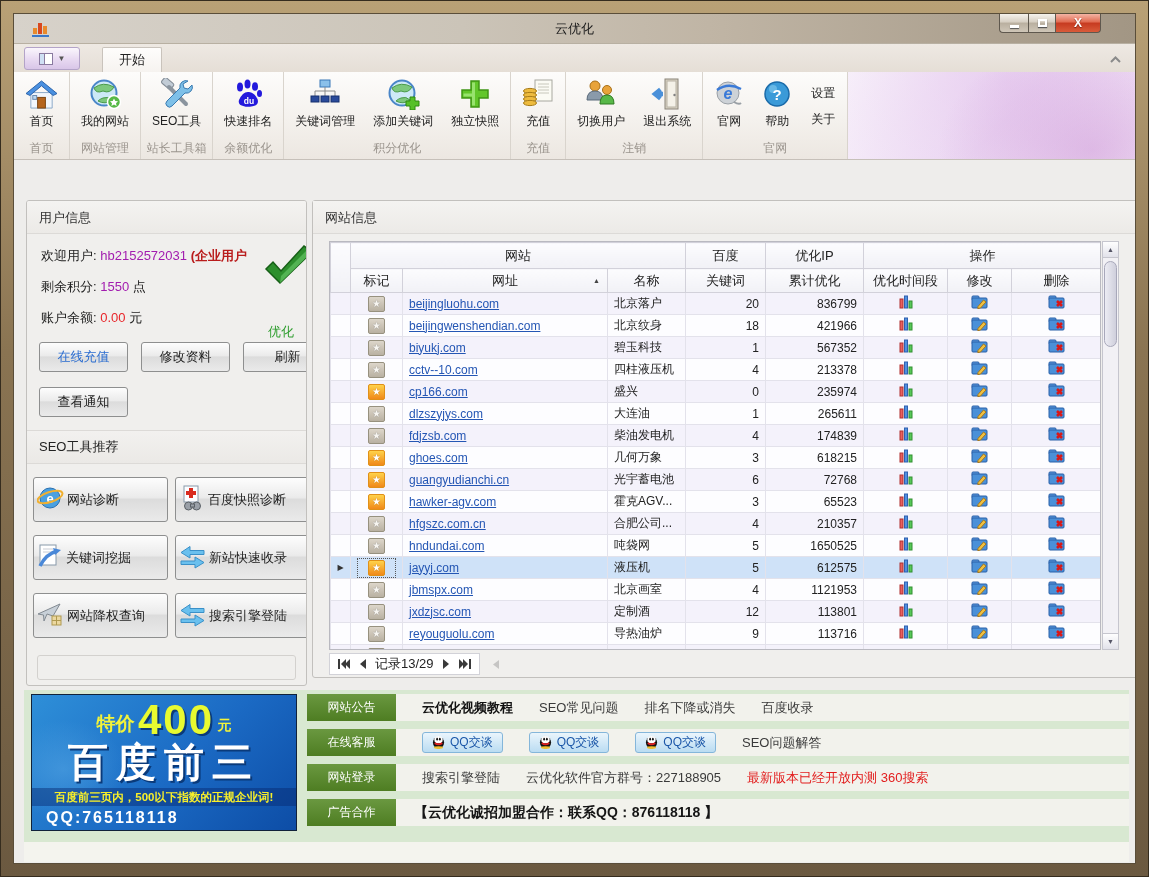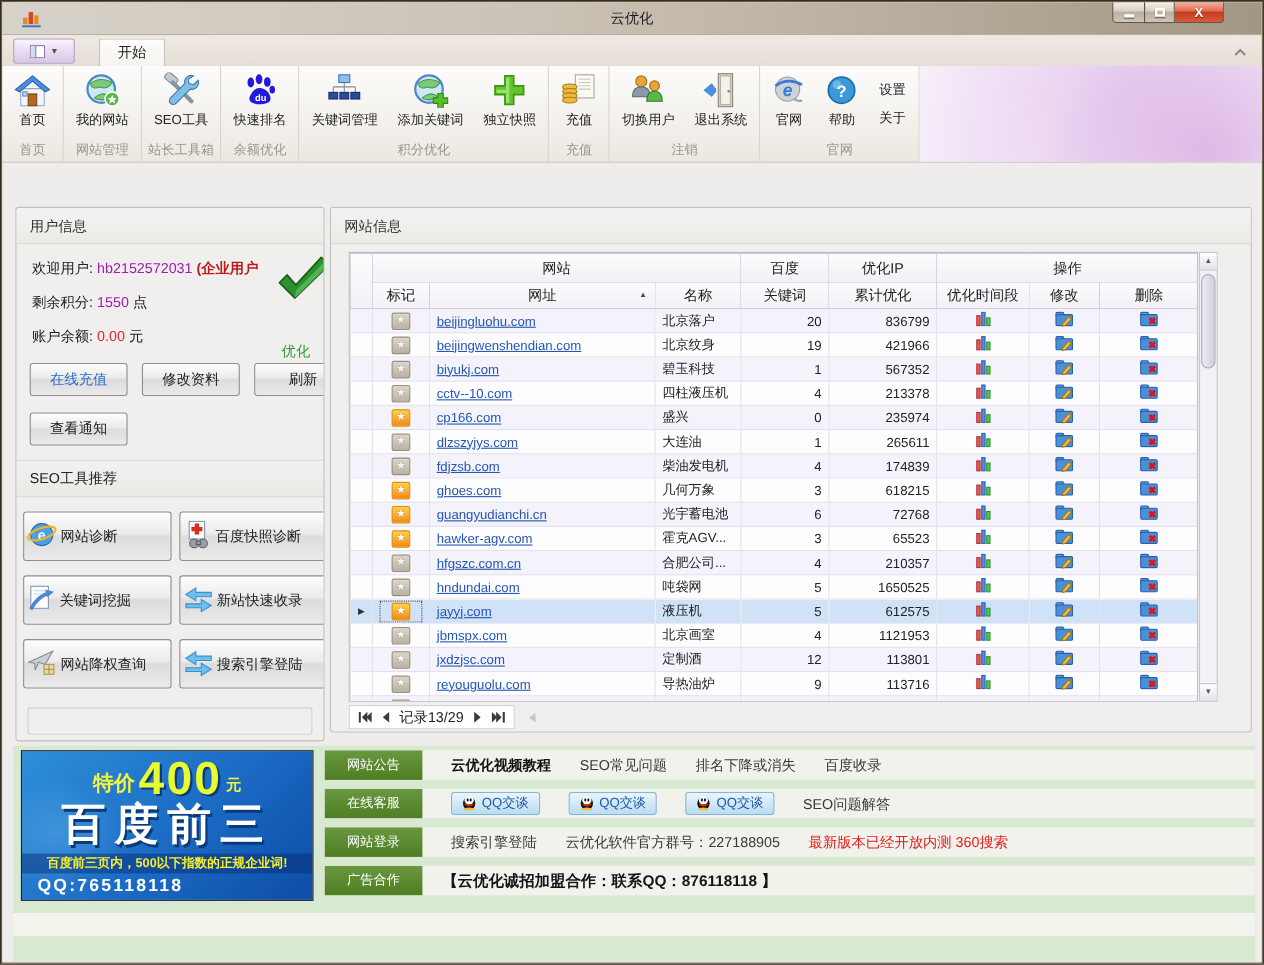--- a/index.html
+++ b/index.html
@@ -1,18 +1,18 @@
 <!DOCTYPE html>
 <html><head>
 <meta charset="utf-8">
 <style>
   *{box-sizing:border-box;margin:0;padding:0}
   html,body{width:1149px;height:877px}
   body{font-family:"Liberation Sans","DejaVu Sans",sans-serif;font-size:12px;color:#222;position:relative;background:#6e5f48;overflow:hidden}
-  .frame{position:absolute;inset:0;background:linear-gradient(180deg,#b9a176,#8a7452 40%,#6b5940);padding:0;border:1px solid #352c1e}
+  .frame{position:absolute;inset:0;background:linear-gradient(180deg,#b9a176,#8a7452 40%,#6b5940);padding:12px;border:1px solid #352c1e}
   .win{position:relative;width:100%;height:100%;background:#eeedeb;border:1px solid #5a4e3a;display:flex;flex-direction:column;overflow:hidden}
   
   .titlebar{flex:0 0 30px;position:relative;background:linear-gradient(90deg,#d7d2ca 0%,#cbc4b8 40%,#c0b5a5 62%,#a29684 100%)}
   .titlebar:after{content:"";position:absolute;left:0;right:0;bottom:0;height:1px;background:#b8b0a2}
   .appicon{position:absolute;left:18px;top:6px}
   .title{position:absolute;left:0;right:0;top:6px;text-align:center;font-size:13px;color:#1c1c1c}
   .winbtns{position:absolute;right:34px;top:0;display:flex}
   .wb{height:19px;border:1px solid #5f584e;border-top:none;display:flex;align-items:center;justify-content:center;background:linear-gradient(#f5f2ec,#d6cec2 45%,#b9af9f 50%,#cfc6b8)}
   .wb.min{width:29px;border-radius:0 0 0 4px;border-right:none}
   .wb.max{width:27px;border-right:none}
@@ -520,21 +520,21 @@
                         <path d="M9 6 L14 11 M14 6 L9 11" stroke="#d81818" stroke-width="2.6"></path>
                       </svg></span></td>
                 </tr>
                 <tr class="norm">
                   <td class="c-ind"></td>
                   <td class="c-star"><span class="starbox">
                       <span class="star off">★</span>
                     </span></td>
                   <td class="c-url"><a>beijingwenshendian.com</a></td>
                   <td class="c-name">北京纹身</td>
-                  <td class="c-num">19</td>
+                  <td class="c-num">18</td>
                   <td class="c-num">421966</td>
                   <td class="c-ico"><span><svg width="14" height="14" viewBox="0 0 14 14">
                         <rect x="1" y="4" width="3" height="9" fill="#e86060" stroke="#b03030"></rect>
                         <rect x="5.5" y="1" width="3" height="12" fill="#5090e0" stroke="#3060b0"></rect>
                         <rect x="10" y="6" width="3" height="7" fill="#58c858" stroke="#309030"></rect>
                       </svg></span></td>
                   <td class="c-ico"><span><svg width="17" height="14" viewBox="0 0 17 14">
                         <rect x="1" y="1" width="7" height="4" rx="1" fill="#5a9ae0" stroke="#2a60a8"></rect>
                         <rect x="1" y="3" width="15" height="10" rx="1" fill="#4a90d8" stroke="#2a60a8"></rect>
                         <path d="M7 11.5 L12.5 5 L15 7 L9.5 13 L6.8 13.6 Z" fill="#f0c040" stroke="#a87818"></path>

